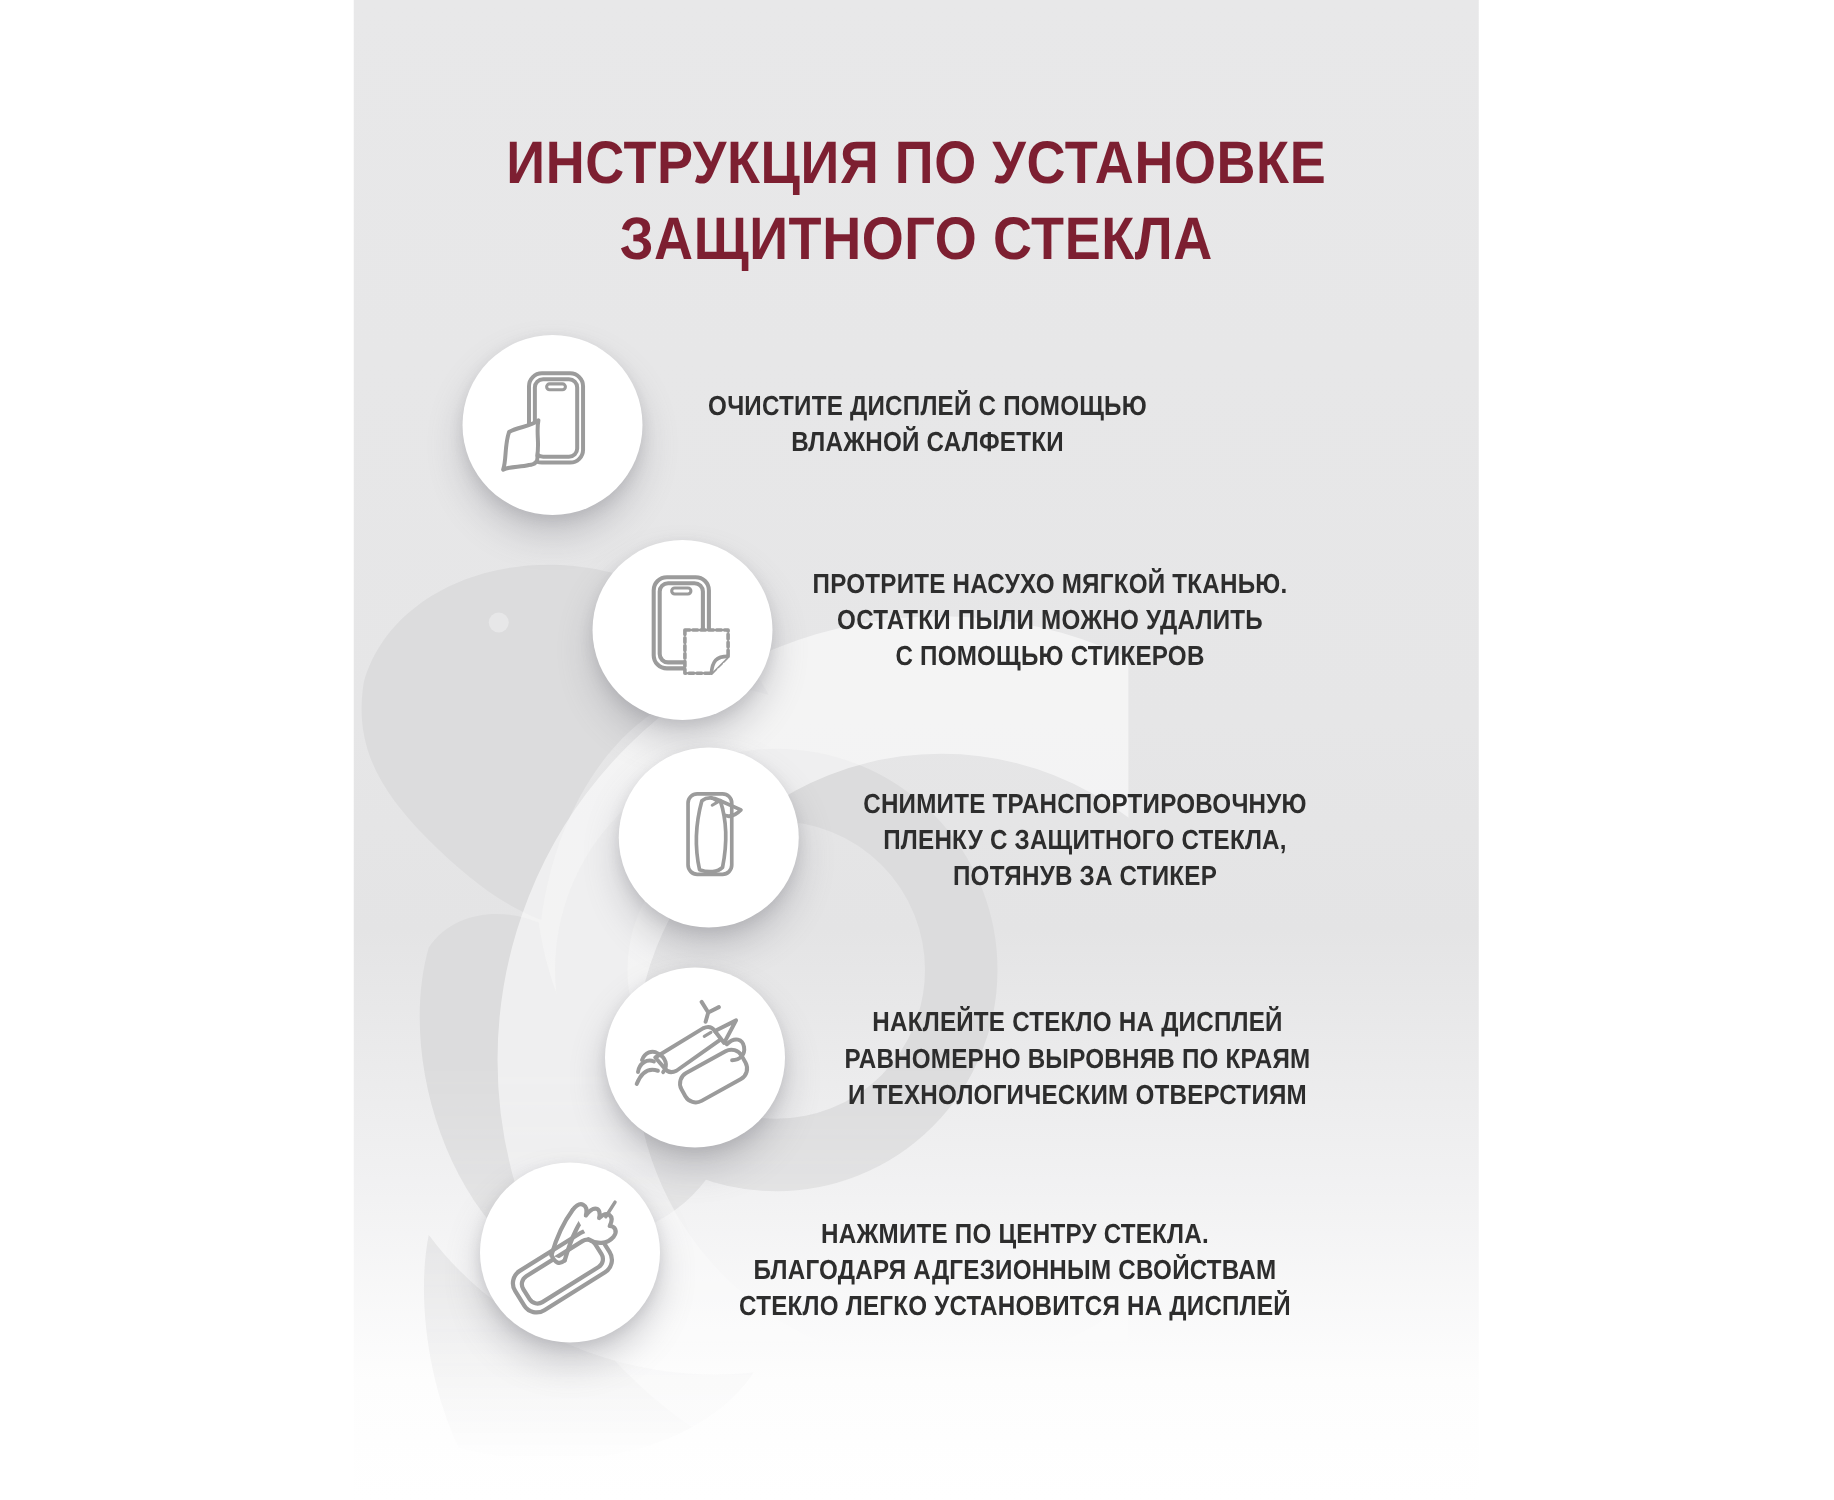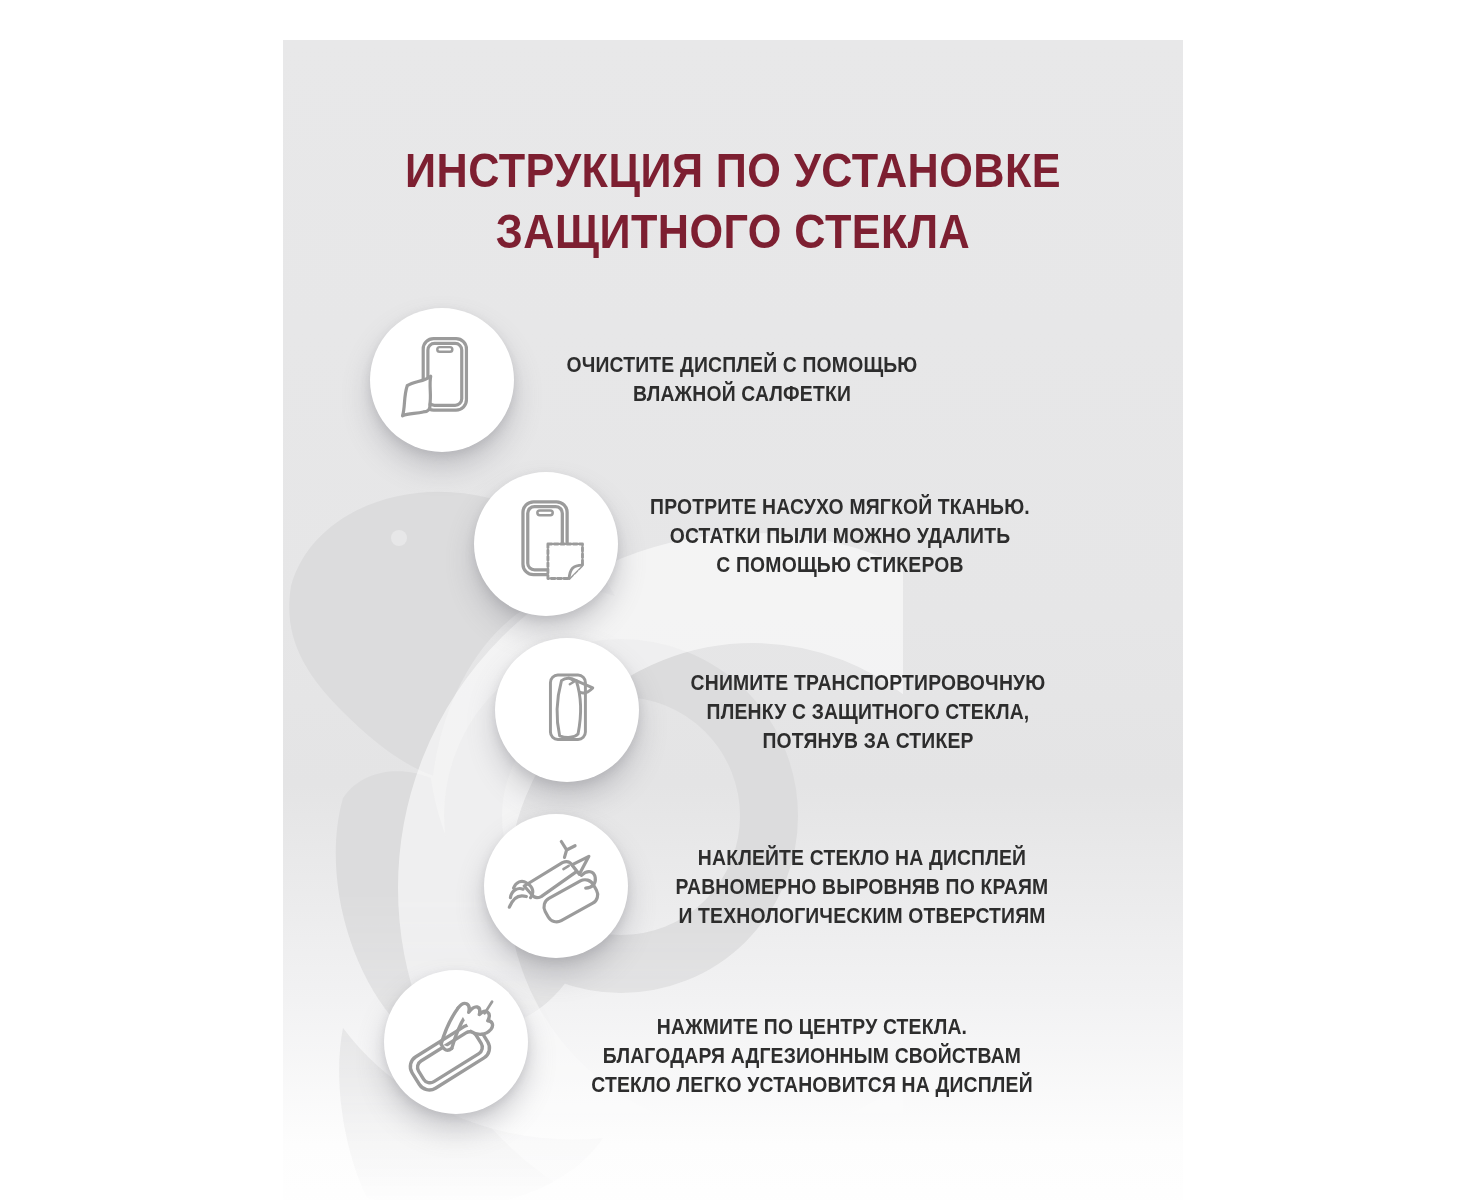--- a/index.html
+++ b/index.html
@@ -2,21 +2,21 @@
 <html><head>
 <meta charset="utf-8">
 <style>
   html,body{margin:0;padding:0;}
   body{
     width:1467px;height:1200px;
     background:#ffffff;
     font-family:"Liberation Sans","DejaVu Sans",sans-serif;
     position:relative;overflow:hidden;
   }
-  .page{position:absolute;inset:0;margin-top:40px;}
+  .page{position:absolute;inset:0;}
   .panel{
     position:absolute;left:283px;top:0;width:900px;height:1200px;
     background:linear-gradient(180deg,#e8e8e9 0%,#e6e6e7 48%,#e4e4e5 62%,#f2f2f3 80%,#fdfdfd 92%,#ffffff 100%);
   }
   .watermark{
     position:absolute;left:283px;top:428px;width:620px;height:772px;
     pointer-events:none;
     -webkit-mask-image:linear-gradient(to bottom,#000 55%,transparent 96%);
     mask-image:linear-gradient(to bottom,#000 55%,transparent 96%);
   }

